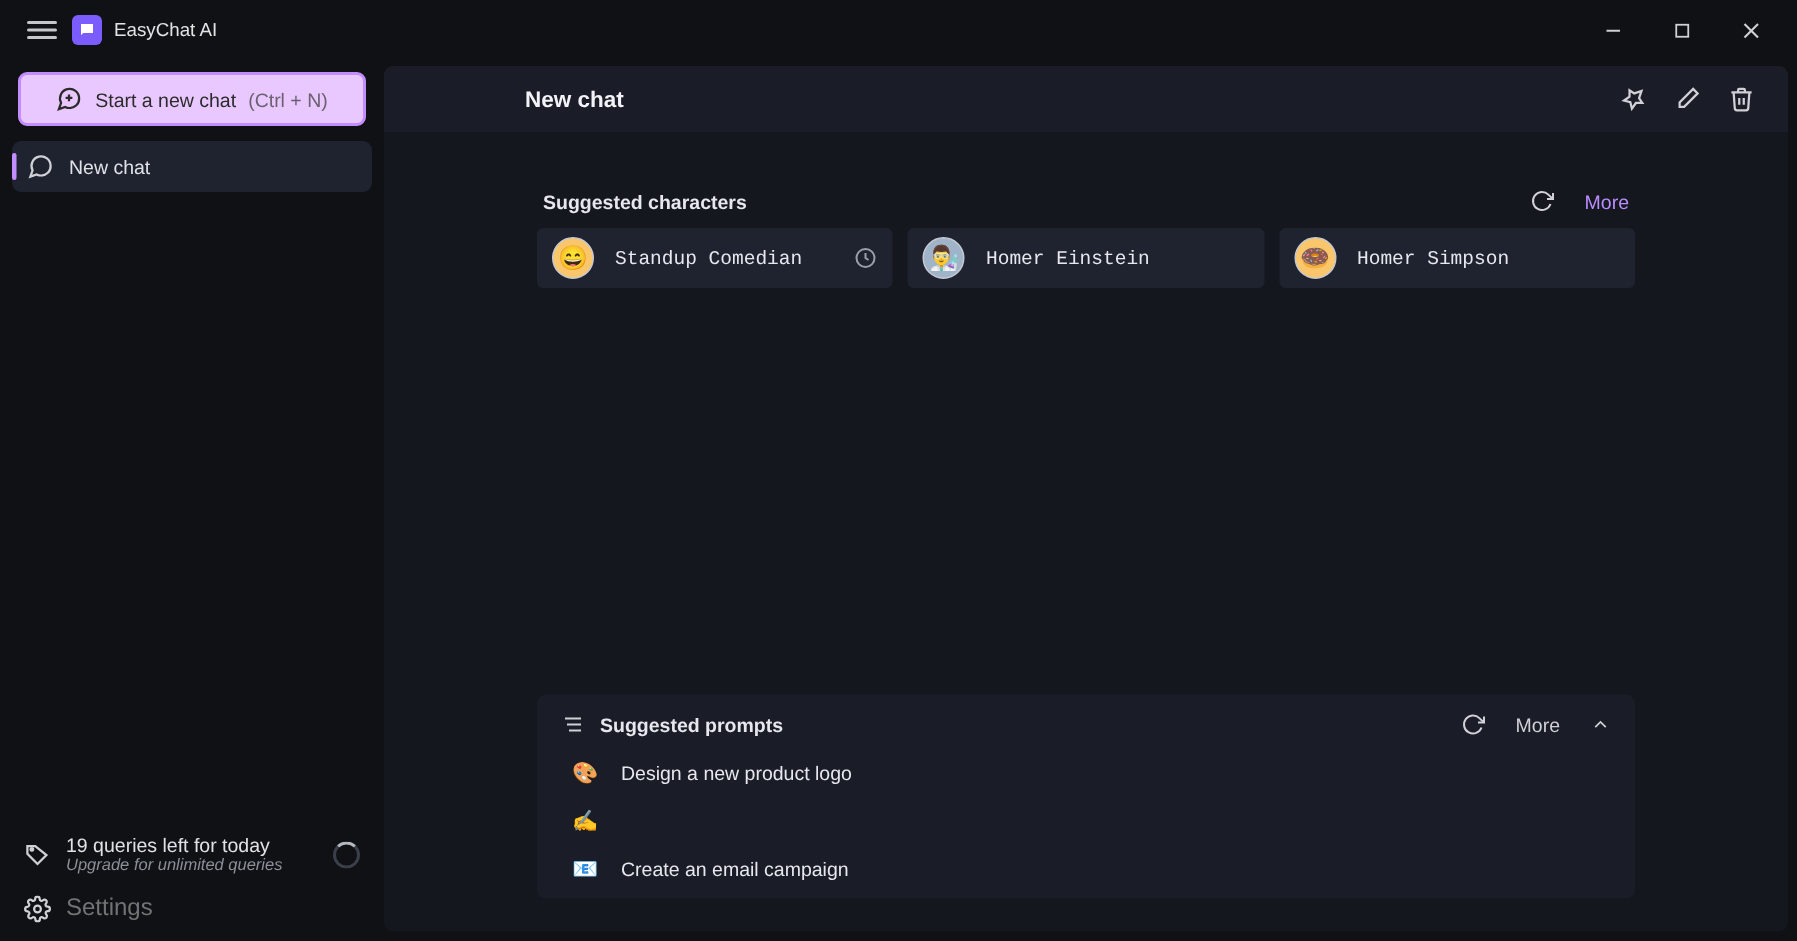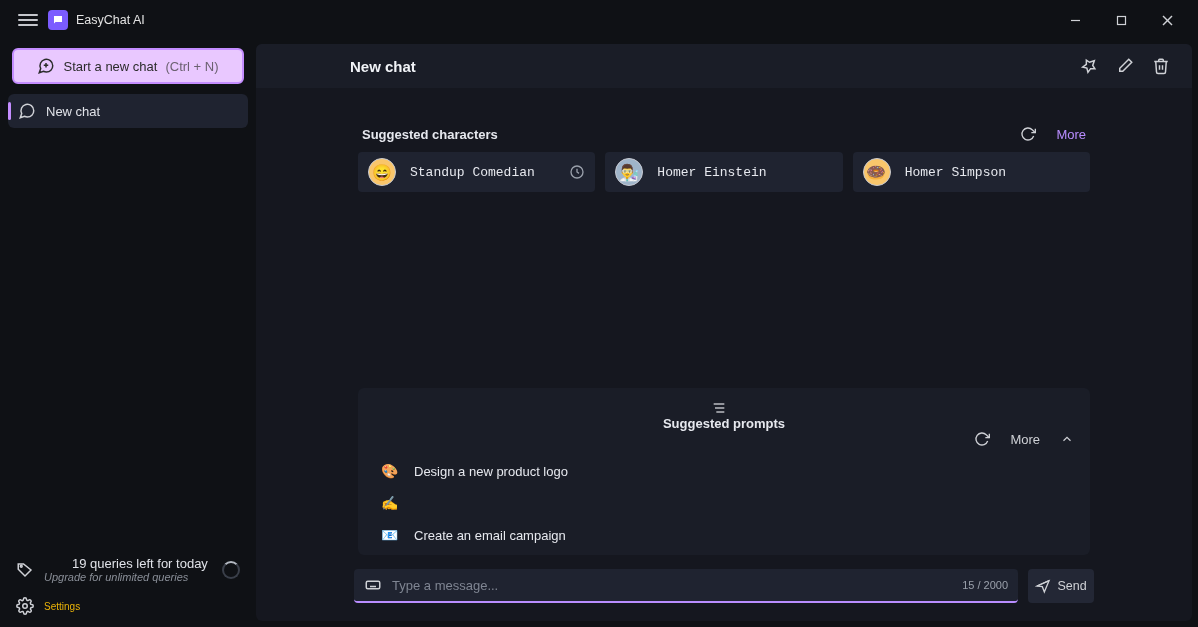--- a/index.html
+++ b/index.html
@@ -26,26 +26,26 @@
   .newchat-btn .shortcut { font-size: 13px; color: #6b6170; }
   .chat-list { display: flex; flex-direction: column; gap: 4px; }
   .chat-item { height: 34px; border-radius: 6px; display: flex; align-items: center; gap: 10px; padding: 0 10px; cursor: pointer; position: relative; }
   .chat-item.active { background: #1f2330; }
   .chat-item.active::before { content: ""; position: absolute; left: 0; top: 8px; bottom: 8px; width: 3px; background: #c48dff; border-radius: 2px; }
   .chat-item .icon { width: 18px; height: 18px; color: #cfd1d6; flex-shrink: 0; }
   .chat-item .label { font-size: 13px; color: #e0e2e8; }
   .sidebar-spacer { flex: 1; }
   .usage-row { display: flex; align-items: center; gap: 10px; padding: 6px 8px; }
   .usage-row .icon { width: 18px; height: 18px; color: #cfd1d6; flex-shrink: 0; }
-  .usage-text .line1 { font-size: 13px; color: #e0e2e8; margin-left: 28px; }
+  .usage-text .line1 { font-size: 13px; color: #e0e2e8; }
   .usage-text .line2 { font-size: 11px; color: #8a8f98; font-style: italic; }
   .spinner { width: 18px; height: 18px; border: 2px solid #3a3f4a; border-top-color: #b4b9c2; border-radius: 50%; margin-left: auto; }
   .settings-row { display: flex; align-items: center; gap: 10px; padding: 8px 8px 4px 8px; cursor: pointer; }
   .settings-row .icon { width: 18px; height: 18px; color: #cfd1d6; }
-  .settings-row .label { font-size: 10px; color: #eab308; }
+  .settings-row .label { font-size: 16px; color: #737373; }
   
   .main { flex: 1; display: flex; flex-direction: column; background: #15171f; border-radius: 6px; margin: 4px 6px 6px 0; overflow: hidden; }
   .header { height: 44px; display: flex; align-items: center; padding: 0 22px; background: #1a1d27; }
   .header-title { font-size: 15px; font-weight: 600; color: #f1f3f7; margin-left: 72px; }
   .header-actions { margin-left: auto; display: flex; gap: 18px; }
   .header-actions .icon { width: 18px; height: 18px; color: #cfd1d6; cursor: pointer; }
   .content { flex: 1; display: flex; flex-direction: column; padding: 20px 96px 10px 96px; min-height: 0; justify-content: space-between; }
   
   .section-header { display: flex; align-items: center; margin: 18px 10px 10px 10px; }
   .section-title { font-size: 13px; font-weight: 600; color: #e6e8ee; }
@@ -58,21 +58,21 @@
   .card { flex: 1; height: 40px; background: #1f2330; border-radius: 4px; display: flex; align-items: center; padding: 0 10px; gap: 14px; cursor: pointer; position: relative; }
   .avatar { width: 28px; height: 28px; border-radius: 50%; display: flex; align-items: center; justify-content: center; font-size: 16px; border: 1.5px solid #c7c9d1; }
   .avatar.a1 { background: #f9c66b; }
   .avatar.a2 { background: #9fb4c9; }
   .avatar.a3 { background: #f9c66b; }
   .card .name { font-size: 13px; color: #e6e8ee; font-family: Liberation Mono, monospace; }
   .card .hist { width: 16px; height: 16px; color: #9aa0ab; margin-left: auto; }
   .content-spacer { flex: 1; }
   
   .prompts { background: #1a1d27; border-radius: 6px; padding: 8px 12px 4px 12px; margin: 0 6px 12px 6px; }
-  .prompts .section-header { margin: 4px 4px 8px 4px; flex-direction: column; }
+  .prompts .section-header { margin: 4px 4px 8px 4px; }
   .prompt-row { display: flex; align-items: center; gap: 14px; padding: 8px 10px; cursor: pointer; border-radius: 4px; }
   .prompt-row .emoji { width: 20px; text-align: center; font-size: 14px; }
   .prompt-row .text { font-size: 13px; color: #e6e8ee; }
   
   .input-row { display: flex; gap: 10px; margin: 2px; padding: 0 0 6px 0; }
   .input-box { flex: 1; height: 34px; background: #1f2330; border-radius: 4px; display: flex; align-items: center; padding: 0 10px; border-bottom: 2px solid #b98dff; }
   .input-box .icon { width: 18px; height: 18px; color: #cfd1d6; margin-right: 10px; }
   .input-box input { flex: 1; background: transparent; border: none; outline: none; color: #e6e8ee; font-size: 13px; }
   .input-box input::placeholder { color: #7f8592; }
   .char-count { font-size: 11px; color: #9aa0ab; margin-left: 8px; }
@@ -242,36 +242,16 @@
           </div>
           <div class="prompt-row">
             <span class="emoji">✍️</span>
           </div>
           <div class="prompt-row">
             <span class="emoji">📧</span>
             <span class="text">Create an email campaign</span>
           </div>
         </div>
 
-        <div class="input-row">
-          <div class="input-box">
-            <svg class="icon" viewBox="0 0 24 24" fill="none" stroke="currentColor" stroke-width="2">
-                <rect x="3" y="7" width="18" height="10" rx="2"></rect>
-                <line x1="7" y1="11" x2="7" y2="11"></line>
-                <line x1="11" y1="11" x2="11" y2="11"></line>
-                <line x1="15" y1="11" x2="15" y2="11"></line>
-                <line x1="8" y1="14" x2="16" y2="14"></line>
-              </svg>
-            <input type="text" placeholder="Type a message..." style="">
-            <span class="char-count">15 / 2000</span>
-          </div>
-          <div class="send-btn">
-            <svg class="icon" viewBox="0 0 24 24" fill="none" stroke="currentColor" stroke-width="2">
-                <line x1="3" y1="12" x2="21" y2="4"></line>
-                <polygon points="21 4 14 21 11 13 3 12 21 4"></polygon>
-              </svg>
-            <span class="label">Send</span>
-          </div>
-        </div>
       </div>
     </div>
   </div>
 </div>
 
 </body></html>

